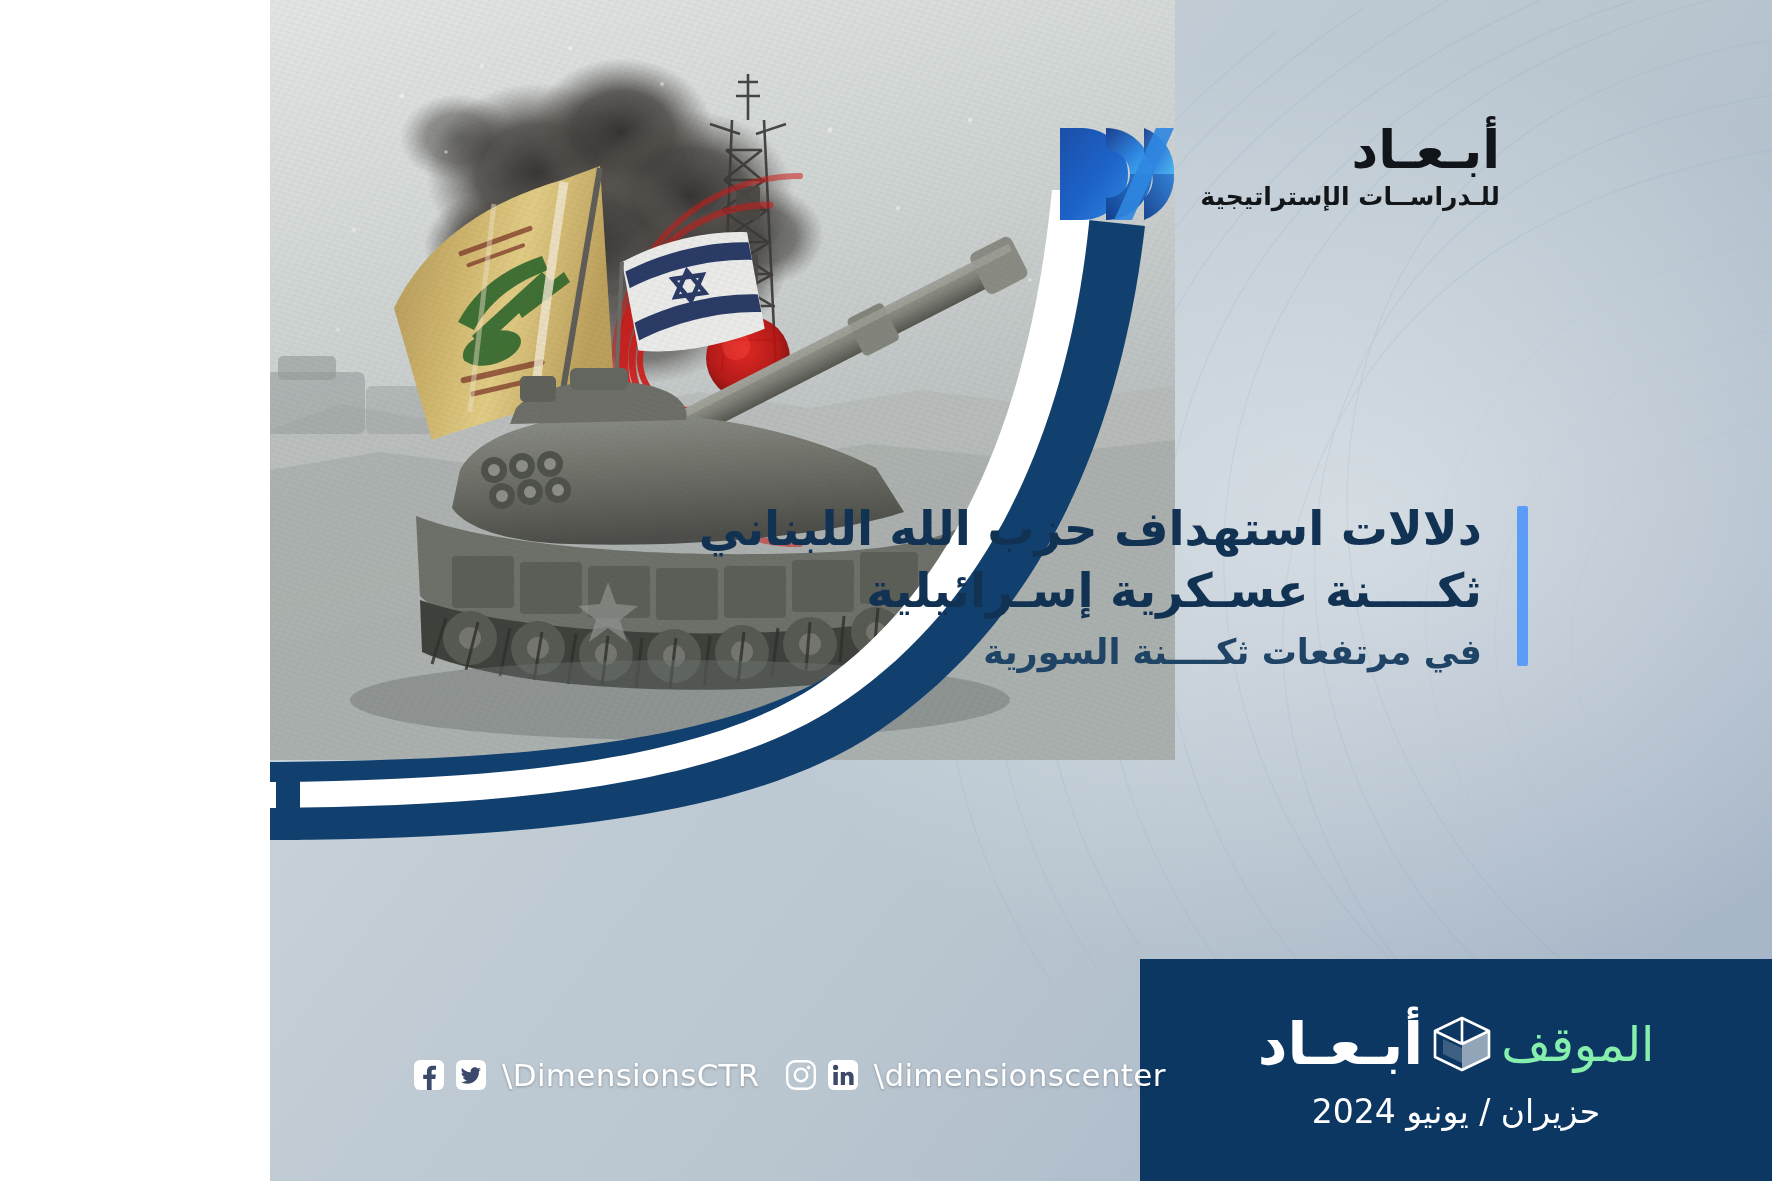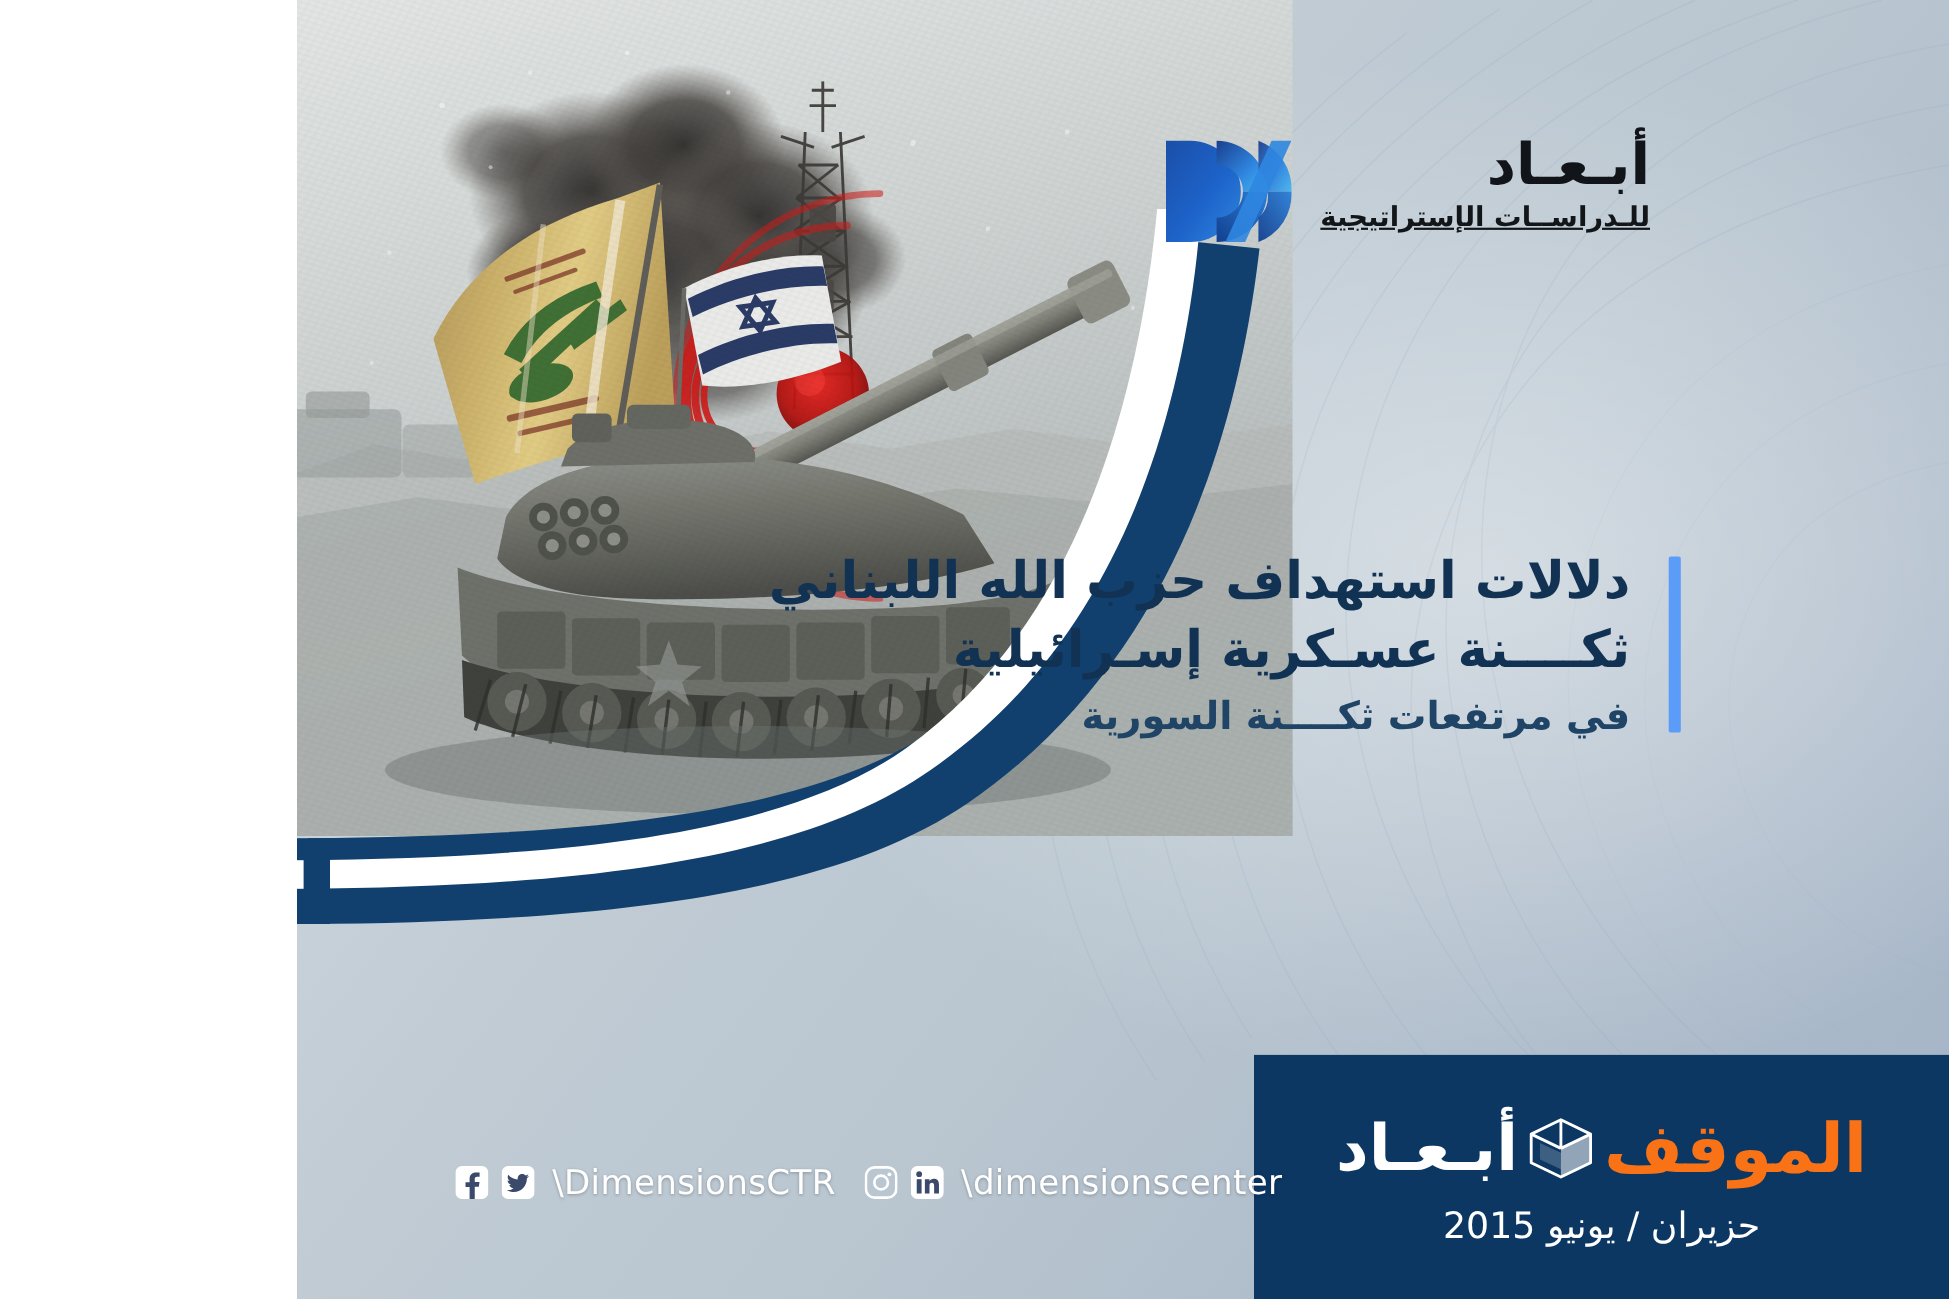--- a/index.html
+++ b/index.html
@@ -51,21 +51,21 @@
   }
   .brand-mark{ width:130px; height:104px; flex:0 0 auto; margin-top:4px;}
   .brand-mark svg{ width:100%; height:100%; display:block; }
   .brand-words{ text-align:right; padding-top:6px;}
   .brand-name{
     font-size:52px; font-weight:700; color:#111418; letter-spacing:2px;
     line-height:1.0; white-space:nowrap;
   }
   .brand-tag{
     font-size:25px; font-weight:600; color:#121619; margin-top:6px;
-    white-space:nowrap; letter-spacing:.5px;text-decoration:underline;
+    white-space:nowrap; letter-spacing:.5px;
   }
 
   
   .headline{
     position:absolute; right:290px; top:498px; text-align:right; width:760px;
   }
   .accent-bar{
     position:absolute; right:-46px; top:8px; width:11px; height:160px;
     background:#5b9cf8; border-radius:2px;
   }
@@ -84,21 +84,21 @@
     background:#0c3763; display:flex; flex-direction:column;
     align-items:center; justify-content:center; gap:14px;
   }
   .badge-title{
     display:flex; align-items:center; justify-content:center; gap:6px;
     flex-direction:row-reverse; white-space:nowrap;
   }
   .badge-word-a{ font-size:58px; font-weight:700; color:#ffffff; letter-spacing:1px; }
   .badge-glyph{ width:66px; height:62px; }
   .badge-glyph svg{ width:100%; height:100%; display:block; }
-  .badge-word-b{ font-size:62px; font-weight:700; color:#f97316; letter-spacing:1px; }
+  .badge-word-b{ font-size:48px; font-weight:400; color:#86efac; letter-spacing:1px; }
   .badge-date{ font-size:33px; font-weight:400; color:#ffffff; white-space:nowrap; letter-spacing:.5px;}
 
   
   .social{
     position:absolute; left:128px; bottom:88px;
     display:flex; align-items:center; gap:12px; direction:ltr;margin-left:16px;
   }
   .sicon{ width:30px; height:30px; flex:0 0 auto; }
   .sicon svg{ width:100%; height:100%; display:block; }
   .shandle{
@@ -431,21 +431,21 @@
           <g fill="none" stroke="#ffffff" stroke-width="2.6" stroke-linejoin="round">
             <path d="M33,5 L60,18 L60,44 L33,57 L6,44 L6,18 Z"></path>
             <path d="M33,5 L33,31 M33,31 L6,18 M33,31 L60,18"></path>
           </g>
           <path d="M33,31 L60,18 L60,44 L33,57 Z" fill="#ffffff" opacity="0.55"></path>
           <path d="M14,26 L33,35 L33,50 L14,41 Z" fill="#ffffff" opacity="0.2"></path>
         </svg>
       </span>
       <span class="badge-word-b">الموقف</span>
     </div>
-    <div class="badge-date">حزيران / يونيو   2015</div>
+    <div class="badge-date">حزيران / يونيو   2024</div>
   </div>
 
   <div class="social">
     <span class="sicon">
       <svg viewBox="0 0 30 30" aria-hidden="true">
         <rect x="0" y="0" width="30" height="30" rx="6" fill="#ffffff"></rect>
         <path d="M17.6,30 V18.9 h3.7 l0.6,-4.3 h-4.3 v-2.7 c0,-1.2 0.35,-2.1 2.1,-2.1 h2.3 V6
                  c-0.4,-0.05 -1.8,-0.17 -3.4,-0.17 c-3.4,0 -5.7,2.1 -5.7,5.9 v3.0 h-3.7 v4.3 h3.7 V30 Z" fill="#3b4a6b"></path>
       </svg>
     </span>

